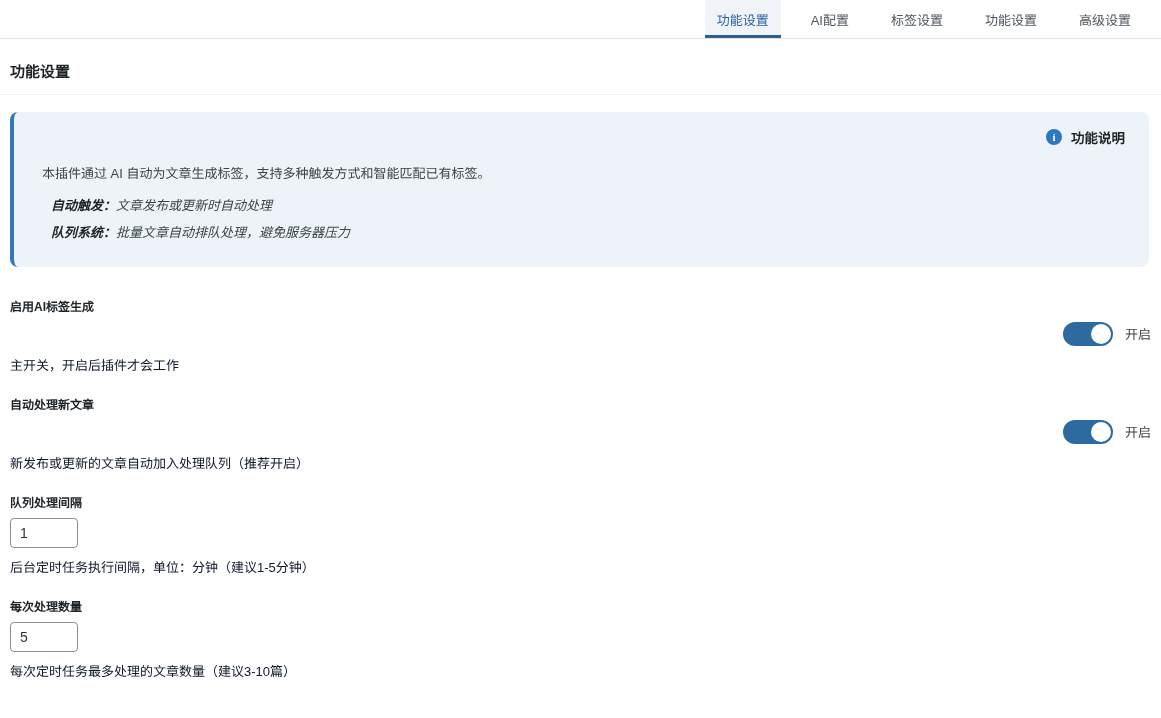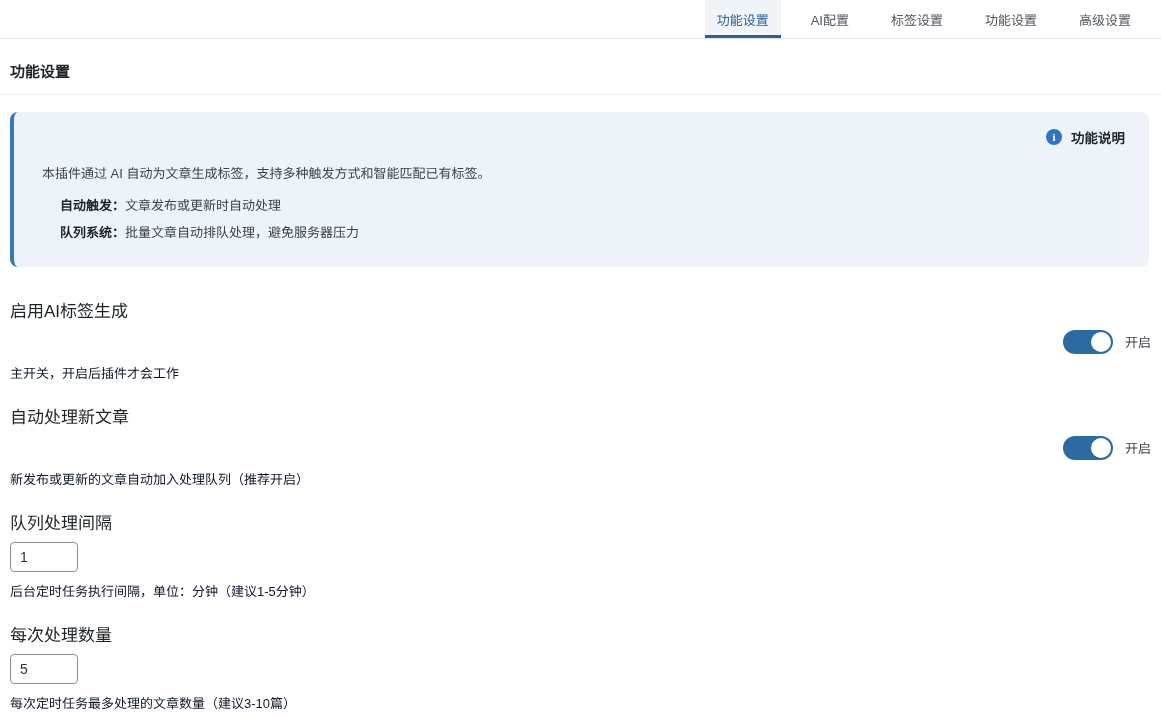--- a/index.html
+++ b/index.html
@@ -39,28 +39,28 @@
   .notice-title-row { display: flex; align-items: center; gap: 9px; margin-bottom: 11px; }
   .info-icon {
     width: 16px; height: 16px; border-radius: 50%;
     background: #2e76c0; color: #ffffff; flex: 0 0 16px;
     font-size: 11px; font-weight: 700; font-style: normal;
     display: flex; align-items: center; justify-content: center;
     font-family: "Liberation Serif", serif;
   }
   .notice-title { font-weight: 700; color: #1d2327; font-size: 13.5px; }
   .notice-intro { color: #3c434a; margin: 16px 0 10px; line-height: 1.7; }
-  .notice-item { margin: 0 0 4px 18px; line-height: 1.75; color: #3c434a; }
+  .notice-item { margin: 0 0 4px 9px; line-height: 1.75; color: #3c434a; font-style: italic; }
   .notice-item strong { color: #1d2327; }
 
   
   .fields { padding: 0 10px; }
   .field { margin-bottom: 21px; }
   .field-label {
-    font-weight: 400; color: #1d2327; margin-bottom: 8px; font-size: 17px;
+    font-weight: 700; color: #1d2327; margin-bottom: 8px; font-size: 12px;
   }
   .toggle-row { display: flex; align-items: center; gap: 12px; }
   .toggle {
     width: 50px; height: 24px; border-radius: 12px;
     background: #2d6aa0; position: relative; cursor: pointer;
     border: none; padding: 0;
   }
   .toggle .knob {
     position: absolute; top: 2px; right: 2px;
     width: 20px; height: 20px; border-radius: 50%;

